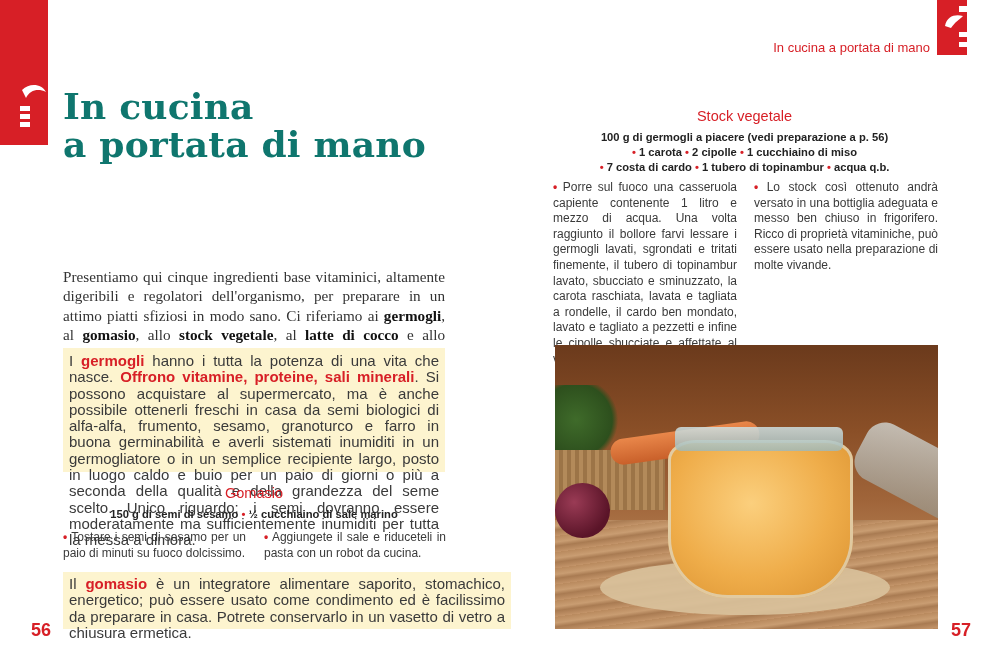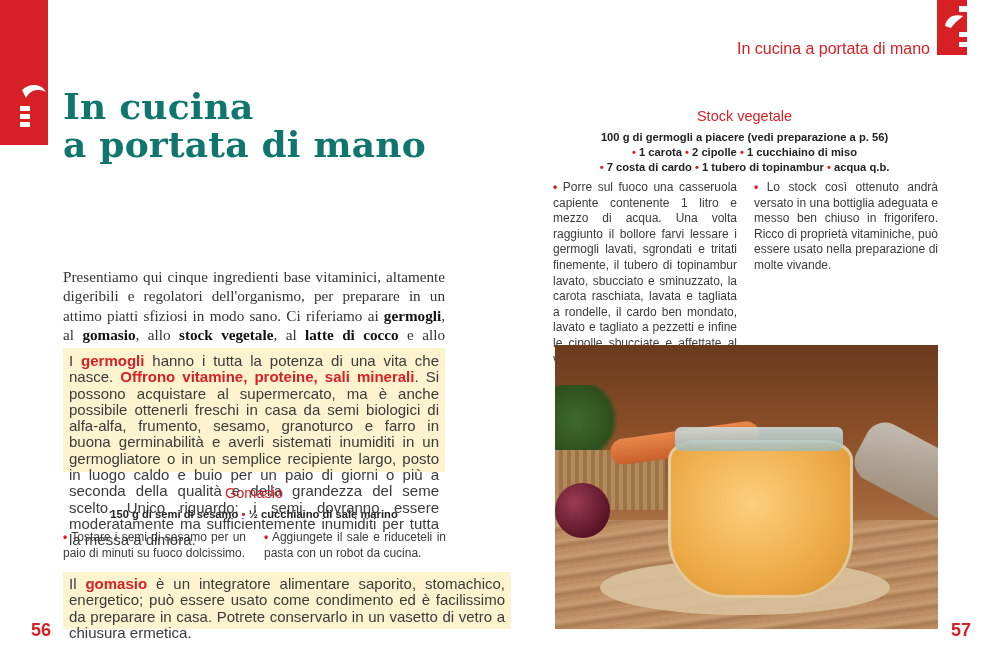--- a/index.html
+++ b/index.html
@@ -22,21 +22,21 @@
 
   .recipe-title { position: absolute; font-size: 14.5px; color: #d71f26; text-align: center; }
   .ingredients { position: absolute; font-size: 11.2px; font-weight: bold; color: #222; text-align: center; line-height: 15px; }
   .bullet { color: #d71f26; font-weight: bold; }
   .col { position: absolute; font-size: 12px; line-height: 15.6px; color: #3a3a3a; text-align: justify; }
 
   .pagenum { position: absolute; font-size: 18px; color: #d71f26; font-weight: bold; }
 
   
   .tab-right { position: absolute; left: 937px; top: 0; width: 30px; height: 55px; background: #d71f26; }
-  .running-head { position: absolute; right: 70px; top: 40px; font-size: 16px; color: #d71f26; white-space: nowrap; }
+  .running-head { position: absolute; right: 70px; top: 40px; font-size: 13px; color: #d71f26; white-space: nowrap; }
 
   .photo { position: absolute; left: 555px; top: 345px; width: 383px; height: 284px; overflow: hidden;
     background: linear-gradient(180deg, #6b3a1c 0%, #8a4f27 30%, #a0653a 55%, #b07a4d 70%, #9c6a44 100%); }
   .photo .table { position: absolute; left: 0; top: 175px; width: 100%; height: 110px;
     background: repeating-linear-gradient(172deg, #b98a5e 0px, #c99d72 6px, #a97b52 10px, #c39469 16px); }
   .photo .greens { position: absolute; left: 0; top: 40px; width: 70px; height: 70px; background: radial-gradient(circle at 30% 50%, #3f6b2a, #2d4f1d 60%, transparent 70%); }
   .photo .carrot { position: absolute; left: 55px; top: 85px; width: 150px; height: 26px; border-radius: 14px; background: linear-gradient(180deg, #e9874a, #c9602a); transform: rotate(-8deg); }
   .photo .basket { position: absolute; left: 0; top: 105px; width: 110px; height: 60px; background: repeating-linear-gradient(90deg, #b38a5a 0 4px, #9c7447 4px 8px); }
   .photo .onion { position: absolute; left: 0; top: 138px; width: 55px; height: 55px; border-radius: 50%; background: radial-gradient(circle at 35% 35%, #9a3b55, #5a1428 70%); }
   .photo .burlap { position: absolute; left: 45px; top: 215px; width: 290px; height: 55px; border-radius: 50%; background: #d9c29c; opacity: 0.9; }

